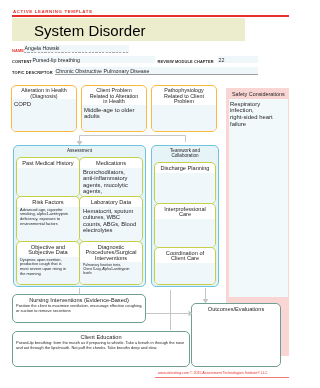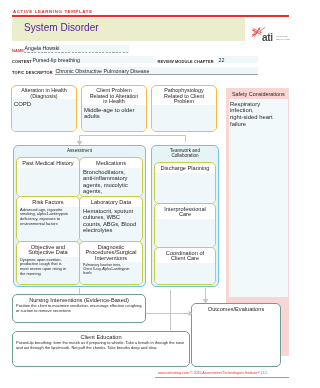--- a/index.html
+++ b/index.html
@@ -4,21 +4,21 @@
 <style>
   html,body{margin:0;padding:0;background:#fff;}
   body{width:300px;height:388px;font-family:"Liberation Sans",sans-serif;overflow:hidden;-webkit-font-smoothing:antialiased;}
   #page{position:relative;width:300px;height:388px;background:#fff;}
   .abs{position:absolute;box-sizing:border-box;}
 
   
   #kicker{left:13px;top:9px;font-size:4.4px;letter-spacing:.62px;color:#e8302a;font-weight:bold;}
   #redrule{left:12px;top:15.2px;width:277px;height:1.8px;background:#e8302a;}
   #titlebar{left:12px;top:18px;width:233px;height:22.5px;background:#ecedcd;}
-  #title{left:24px;top:22px;font-size:10px;color:#4c1d95;letter-spacing:0.05px;font-weight:400;}
+  #title{left:34px;top:22px;font-size:15px;color:#000000;letter-spacing:0.05px;font-weight:400;}
   #logo{left:251px;top:25px;}
 
   .fieldlabel{font-size:3.95px;font-weight:bold;color:#231f20;letter-spacing:.12px;}
   .fieldlabel.red{color:#e8302a;}
   .fieldvalue{font-size:5.3px;color:#231f20;}
   .fieldline{height:.9px;background:#9d9d9d;}
   .fielddots{height:.8px;background:repeating-linear-gradient(to right,#a8a8a8 0 2.2px,#e8eef1 2.2px 3.4px);}
   .fieldhl{background:#eff7fa;}
 
   
@@ -42,38 +42,20 @@
 </head>
 <body>
 
 <div id="page">
 
   <div class="abs" id="kicker">ACTIVE LEARNING TEMPLATE</div>
   <div class="abs" id="redrule"></div>
   <div class="abs" id="titlebar"></div>
   <div class="abs" id="title">System Disorder</div>
 
-  <div class="abs" id="logo">
-    <svg width="39" height="19" viewBox="0 0 156 76">
-      <g fill="none" stroke="#e8453c" stroke-width="2.8" stroke-linecap="round">
-        <path d="M4 46 L56 10"></path>
-        <path d="M36 9 L14 46"></path>
-        <path d="M6 21 L40 38"></path>
-        <circle cx="12" cy="19" r="4.4"></circle>
-        <circle cx="24" cy="24" r="3.6"></circle>
-        <circle cx="17" cy="33" r="4.6"></circle>
-        <circle cx="32" cy="16" r="3"></circle>
-        <circle cx="38" cy="29" r="2.4"></circle>
-        <circle cx="9" cy="39" r="2.8"></circle>
-      </g>
-      <text x="44" y="64" font-family="Liberation Sans, sans-serif" font-size="40" font-weight="bold" fill="#4a4a4a" letter-spacing="-1.5">ati</text>
-      <text x="101" y="47" font-family="Liberation Sans, sans-serif" font-size="9" fill="#808080" letter-spacing="0.4">NURSING</text>
-      <text x="101" y="60" font-family="Liberation Sans, sans-serif" font-size="9" fill="#808080" letter-spacing="0.4">EDUCATION</text>
-    </svg>
-  </div>
 
   <div class="abs fieldhl" style="left:24px;top:45px;width:105px;height:7.2px;"></div>
   <div class="abs fieldlabel red" style="left:12px;top:47.8px;">NAME</div>
   <div class="abs fieldvalue" style="left:24.5px;top:45.4px;">Angela Howski</div>
   <div class="abs fielddots" style="left:24px;top:52.2px;width:105px;"></div>
 
   <div class="abs fieldhl" style="left:32px;top:56.3px;width:123px;height:7.2px;"></div>
   <div class="abs fieldlabel" style="left:12px;top:58.6px;">CONTENT</div>
   <div class="abs fieldvalue" style="left:32.5px;top:56.6px;">Pursed-lip breathing</div>
 

